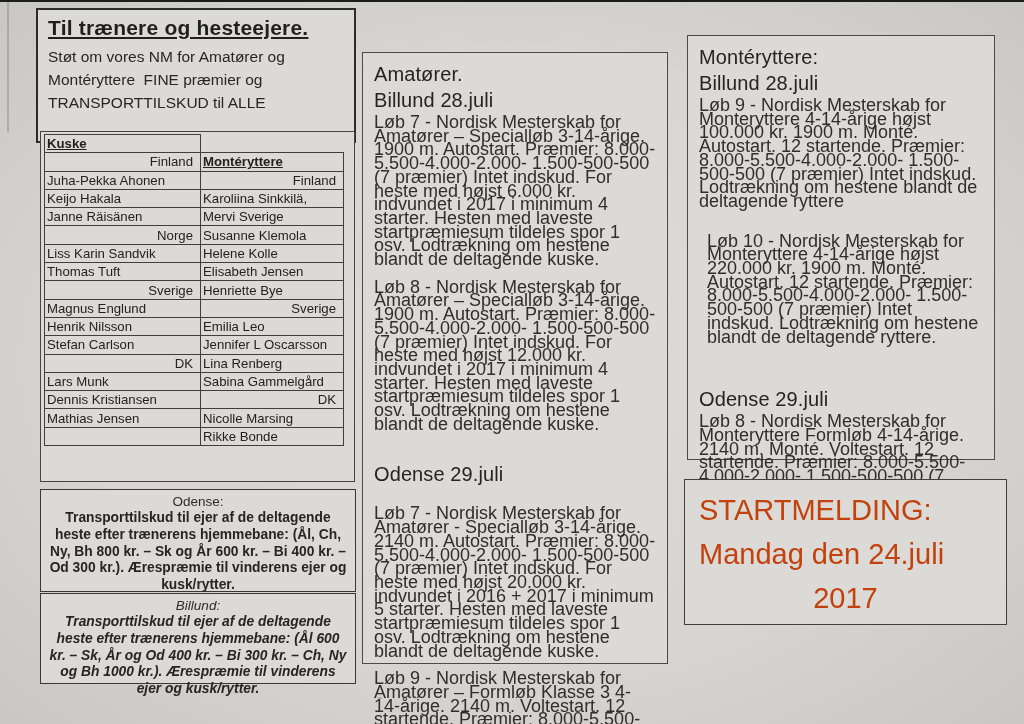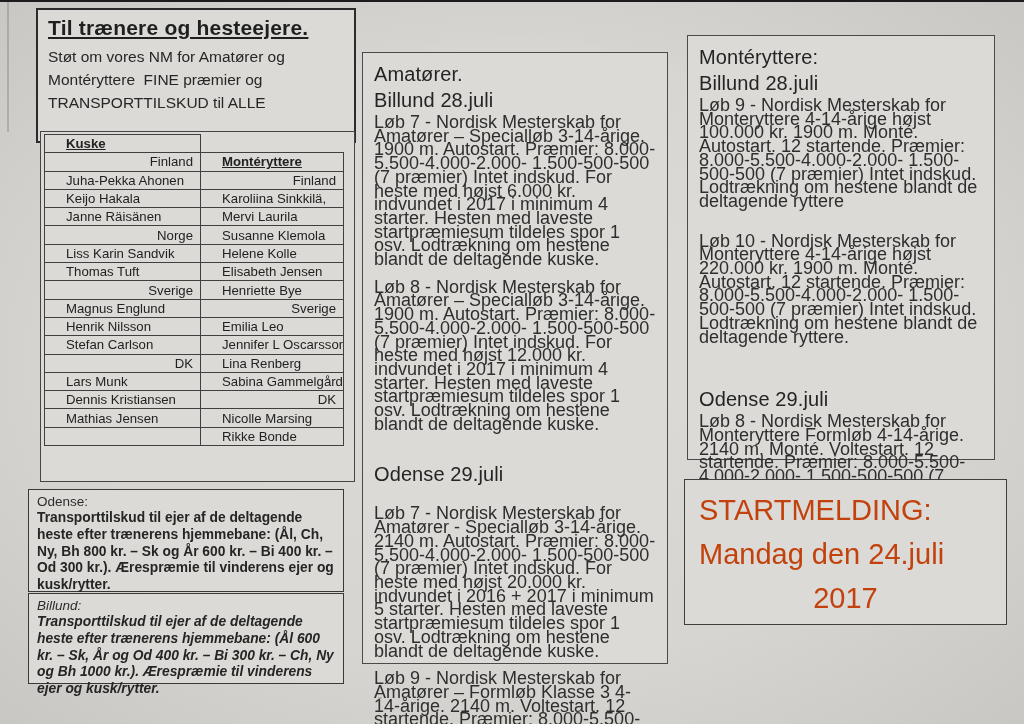--- a/index.html
+++ b/index.html
@@ -22,40 +22,40 @@
   .box{position:absolute;background:#dbdad6;box-sizing:border-box;}
 
   
   .notice{left:36px;top:8px;width:320px;height:135px;border:2px solid #2b2b2b;padding:6px 10px 4px 10px;}
   .notice h1{margin:0 0 5px 0;font-size:21px;font-weight:bold;text-decoration:underline;color:#1f1f1f;letter-spacing:.2px;}
   .notice .nl{font-size:15.5px;line-height:23px;white-space:pre-wrap;color:#262626;}
 
   
   .table-frame{position:absolute;left:40px;top:131px;width:315px;height:351px;border:1.5px solid #454545;box-sizing:border-box;background:#dbdad6;}
   table.doc-table{border-collapse:collapse;table-layout:fixed;margin:2px 0 0 3px;width:299px;}
-  .doc-table td{border:1.4px solid #3f3f3f;font-size:13.2px;height:17.3px;padding:0 21px;white-space:nowrap;overflow:hidden;color:#222;}
+  .doc-table td{border:1.4px solid #3f3f3f;font-size:13.2px;height:17.3px;padding:0 2px;white-space:nowrap;overflow:hidden;color:#222;}
   .doc-table td.c-header{font-weight:bold;text-decoration:underline;}
   .doc-table td.c-country{text-align:right;padding-right:7px;}
   .doc-table td.c-none{border:none;}
 
   
-  .transport{left:28px;width:316px;border:1.5px solid #383838;padding:3px 8px;}
+  .transport{left:40px;width:316px;border:1.5px solid #383838;padding:3px 8px;text-align:center;}
   .odense-box{top:489px;height:103px;}
   .billund-box{top:593px;height:91px;font-style:italic;}
   .transport .tlabel{font-size:13.5px;line-height:17px;color:#2d2d2d;}
   .transport .tbody{font-size:13.8px;font-weight:bold;line-height:16.8px;color:#252525;}
 
   
   .panel{position:absolute;background:#dbdad6;border:1.5px solid #4a4a4a;box-sizing:border-box;padding:8px 11px;}
   .amateurs{left:362px;top:31px;width:306px;height:612px;margin-top:21px;}
   .monte{left:687px;top:35px;width:308px;height:425px;}
   .panel h2{margin:0;font-size:20px;font-weight:normal;line-height:26px;color:#242424;letter-spacing:.1px;}
   .panel p.race{margin:3px 0 0 0;font-size:18px;line-height:13.7px;color:#2e2e2e;}
   .panel p.mt{margin-top:14px;}
-  .panel p.mt-lg{margin-top:26px;}
+  .panel p.mt-lg{margin-top:26px;margin-left:8px;}
   .amateurs .h-odense{margin-top:30px;margin-bottom:20px;}
   .monte .h-odense{margin-top:42px;margin-bottom:2px;}
 
   
   .startmelding{left:684px;top:479px;width:323px;height:146px;border:1.5px solid #3f3f3f;padding:8px 14px;}
   .sm-line{font-size:29px;line-height:44px;color:#c2410c;}
   .sm-center{text-align:center;}
 </style>
 </head>
 <body>
@@ -91,21 +91,21 @@
           <tr>
             <td class="c-name">Juha-Pekka Ahonen</td>
             <td class="c-country">Finland</td>
           </tr>
           <tr>
             <td class="c-name">Keijo Hakala</td>
             <td class="c-name">Karoliina Sinkkilä,</td>
           </tr>
           <tr>
             <td class="c-name">Janne Räisänen</td>
-            <td class="c-name">Mervi Laurila</td>
+            <td class="c-name">Mervi Sverige</td>
           </tr>
           <tr>
             <td class="c-country">Norge</td>
             <td class="c-name">Susanne Klemola</td>
           </tr>
           <tr>
             <td class="c-name">Liss Karin Sandvik</td>
             <td class="c-name">Helene Kolle</td>
           </tr>
           <tr>

